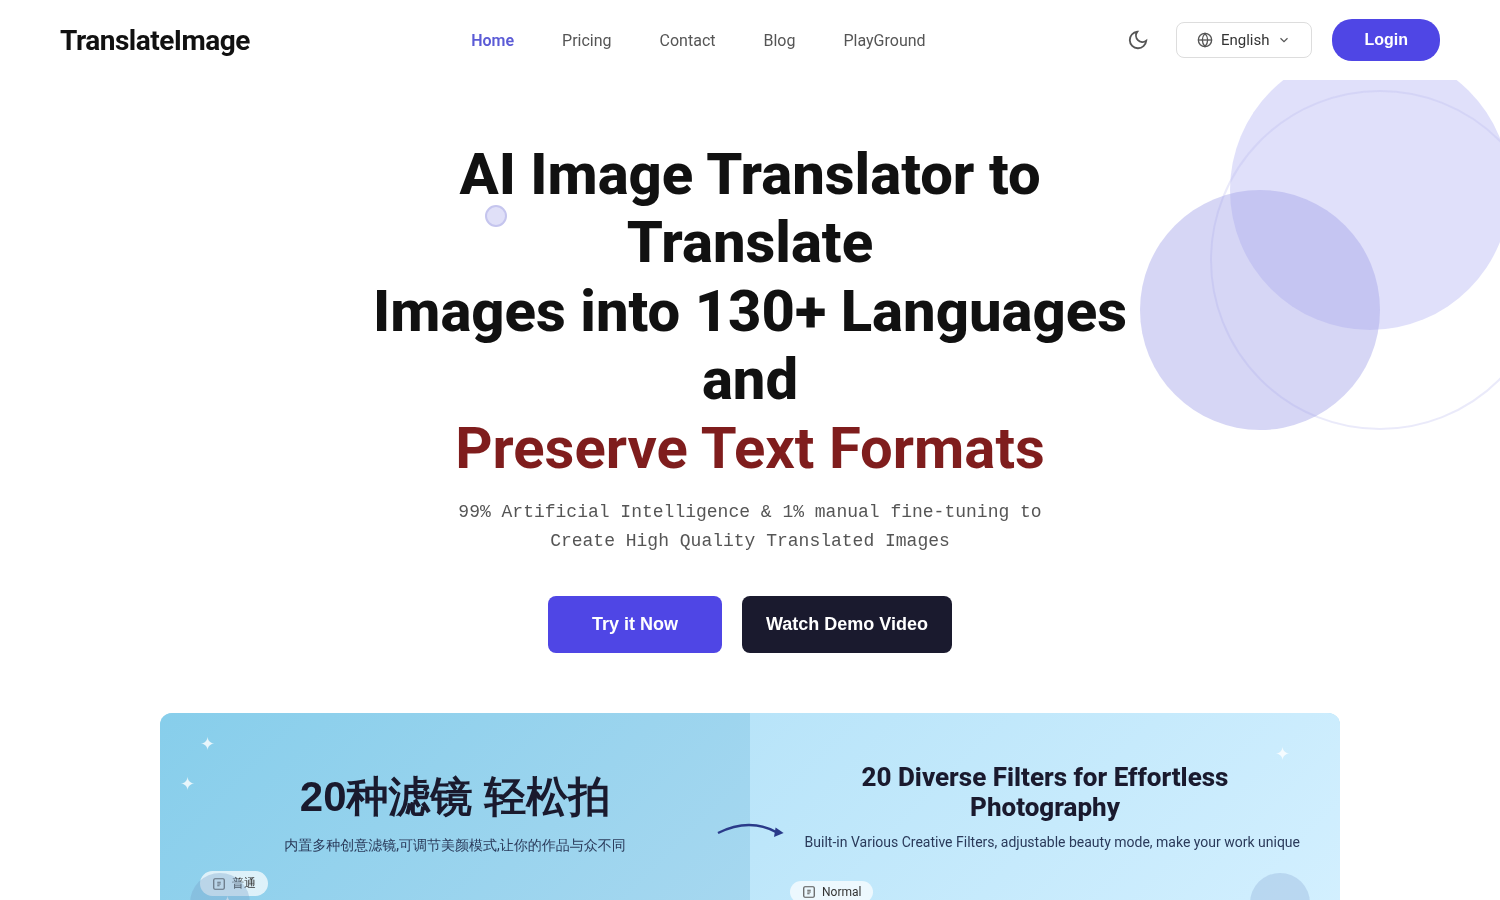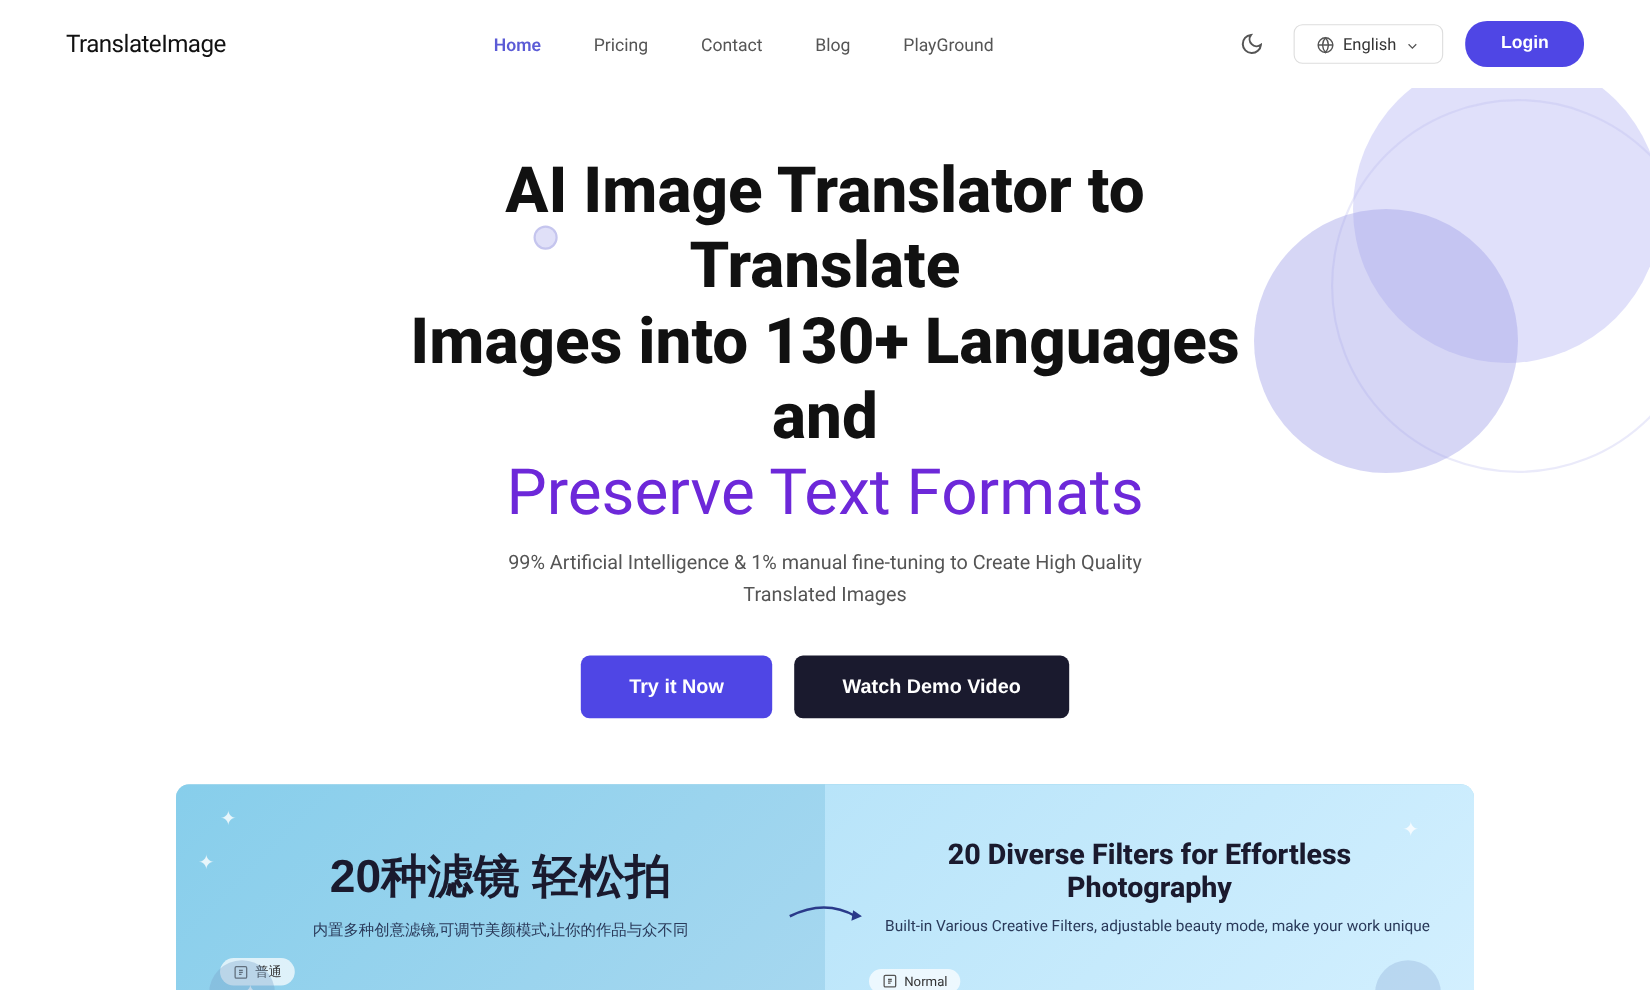--- a/index.html
+++ b/index.html
@@ -60,21 +60,21 @@
       display: flex;
       align-items: center;
       justify-content: center;
       cursor: pointer;
       color: #555;
       font-size: 18px;
     }
 
     .lang-selector {
       display: flex;
-      align-items: flex-end;
+      align-items: center;
       gap: 8px;
       padding: 8px 20px;
       border: 1.5px solid #ddd;
       border-radius: 8px;
       cursor: pointer;
       font-size: 15px;
       color: #333;
       background: #fff;
     }
 
@@ -155,31 +155,32 @@
     .hero-title {
       font-size: 58px;
       font-weight: 800;
       color: #111;
       line-height: 1.18;
       max-width: 800px;
       margin: 0 auto 16px;
     }
 
     .hero-title-accent {
-      color: #6d28d9;
+      color: #7f1d1d;
       font-size: 58px;
-      font-weight: 400;
+      font-weight: 700;
     }
 
     .hero-subtitle {
       font-size: 18px;
       color: #555;
       max-width: 600px;
       margin: 0 auto 40px;
       line-height: 1.6;
+      font-family: Liberation Mono, monospace;
     }
 
     .hero-buttons {
       display: flex;
       justify-content: center;
       gap: 20px;
       margin-bottom: 60px;
     }
 
     .btn-try {
@@ -191,21 +192,21 @@
       font-size: 18px;
       font-weight: 600;
       cursor: pointer;
     }
 
     .btn-demo {
       background: #1a1a2e;
       color: #fff;
       border: none;
       border-radius: 8px;
-      padding: 18px 44px;
+      padding: 18px 24px;
       font-size: 18px;
       font-weight: 600;
       cursor: pointer;
     }
 
     
     .demo-image-section {
       margin: 0 100px;
       border-radius: 12px;
       overflow: hidden;
@@ -332,21 +333,21 @@
       height: 80px;
       background: rgba(120,160,200,0.35);
       border-radius: 30px 30px 0 0;
     }
   </style>
 </head>
 <body>
 
 <nav>
   <div>
-    <span style="font-size:22px; font-weight:400; color:#111; letter-spacing:-0.5px;">TranslateImage</span>
+    <span style="font-size:28px; font-weight:700; color:#111; letter-spacing:-0.5px;">TranslateImage</span>
   </div>
 
   <ul class="nav-links">
     <li>
       <a href="#" class="active">Home</a>
     </li>
     <li>
       <a href="#">Pricing</a>
     </li>
     <li>

